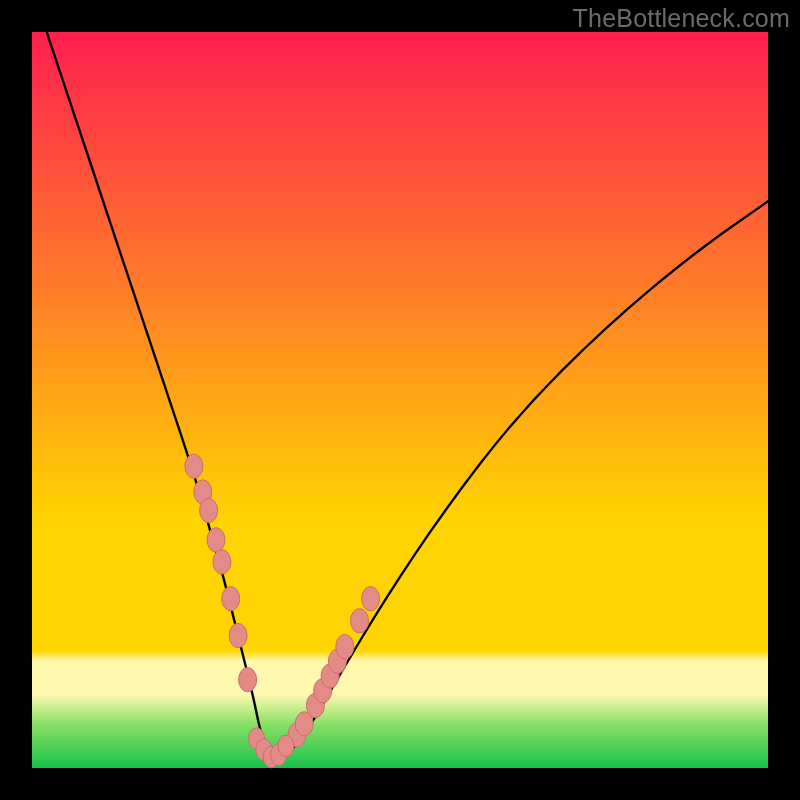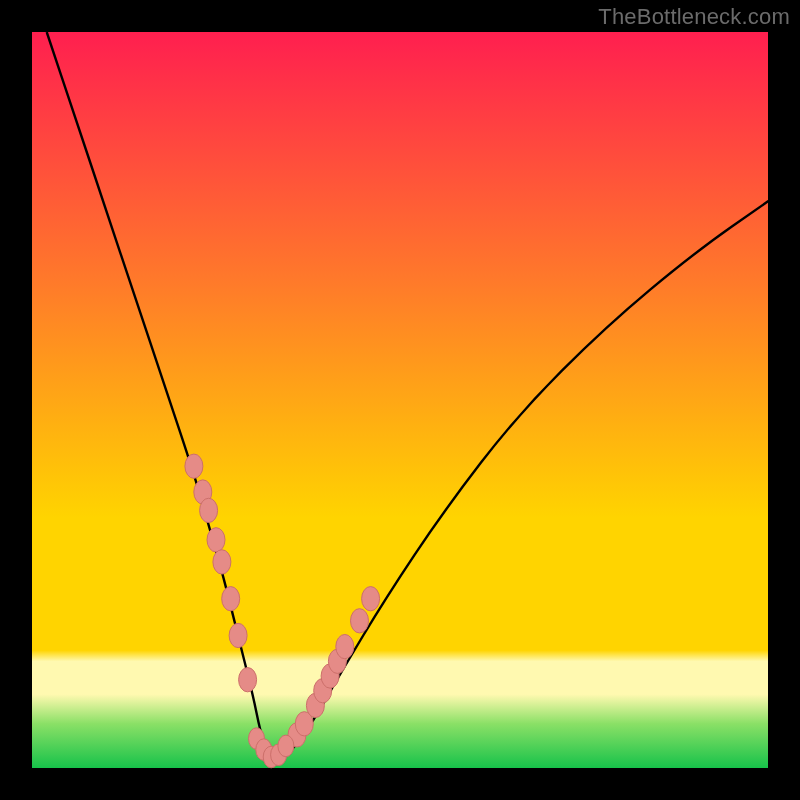--- a/index.html
+++ b/index.html
@@ -29,21 +29,21 @@
   }
   .gradient {
     position: absolute;
     left: 0; top: 0; right: 0; bottom: 0;
   }
   .watermark {
     position: absolute;
     top: 4px;
     right: 10px;
     color: #6b6b6b;
-    font-size: 22px;
+    font-size: 25px;
     font-weight: 500;
     letter-spacing: 0.2px;
     user-select: none;
   }
   svg.curve {
     position: absolute;
     left: 0;
     top: 0;
     width: 736px;
     height: 736px;

